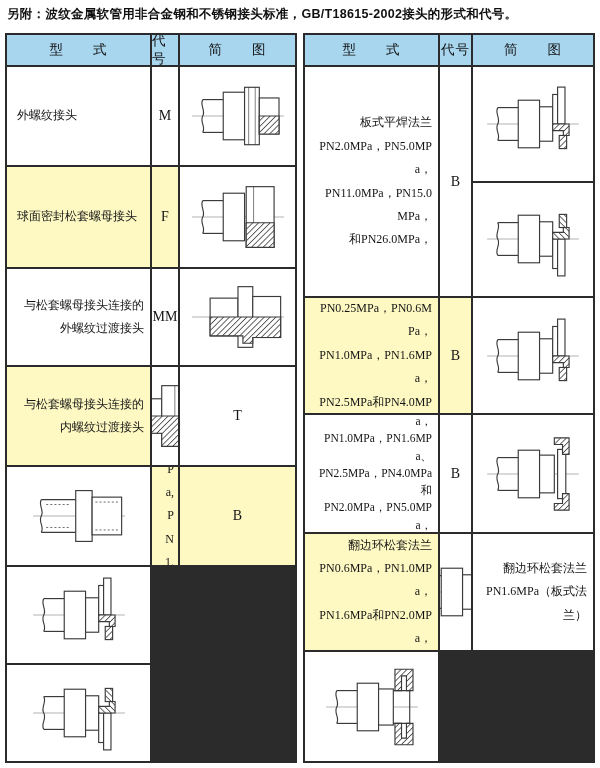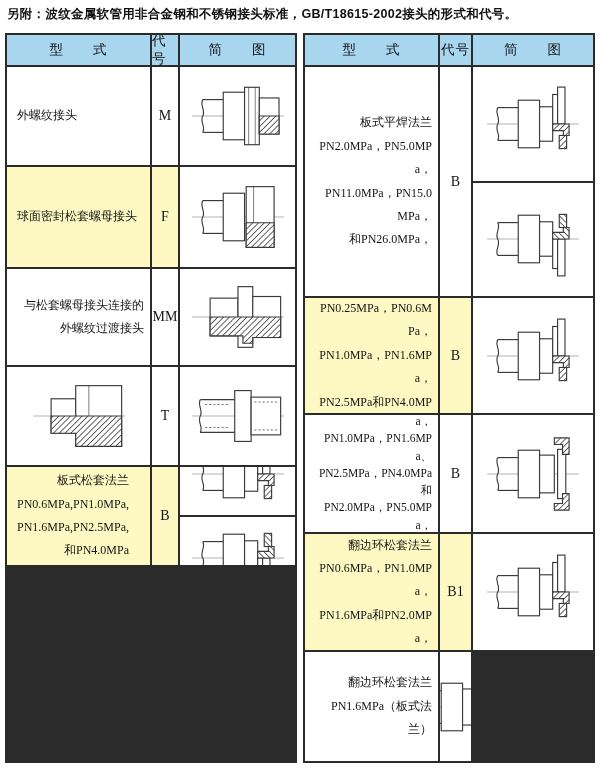--- a/index.html
+++ b/index.html
@@ -166,20 +166,21 @@
     </div>
 
     <div class="cell type">与松套螺母接头连接的外螺纹过渡接头</div>
     <div class="cell code">MM</div>
     <div class="cell diag-cell">
       <svg class="diag" viewBox="0 0 120 100">
           <use href="#sym-mm"></use>
         </svg>
     </div>
 
+    <div class="cell type y">与松套螺母接头连接的内螺纹过渡接头</div>
     <div class="cell diag-cell">
       <svg class="diag" viewBox="0 0 120 100">
           <use href="#sym-mf"></use>
         </svg>
     </div>
 
     <div class="cell code">T</div>
     <div class="cell diag-cell">
       <svg class="diag" viewBox="0 0 120 100">
           <use href="#sym-weld"></use>
@@ -248,21 +249,20 @@
     <div class="cell code">B</div>
     <div class="cell diag-cell">
       <svg class="diag" viewBox="0 0 120 100">
           <use href="#sym-flg-sym"></use>
         </svg>
     </div>
 
     <div class="cell type y">翻边环松套法兰
 PN0.6MPa，PN1.0MPa，
 PN1.6MPa和PN2.0MPa，</div>
-    <div class="cell code y">B1</div>
     <div class="cell diag-cell">
       <svg class="diag" viewBox="0 0 120 100">
           <use href="#sym-flg-up"></use>
         </svg>
     </div>
 
     <div class="cell type">翻边环松套法兰
 PN1.6MPa（板式法兰）</div>
     <div class="cell diag-cell">
       <svg class="diag" viewBox="0 0 120 100">

